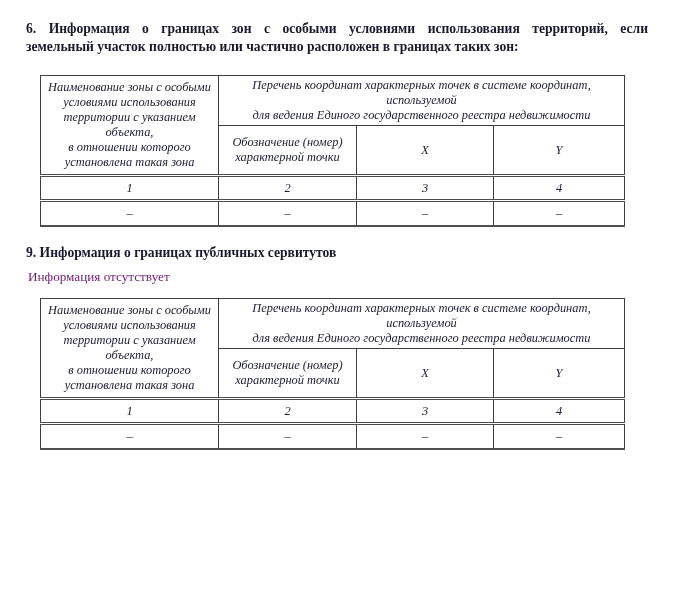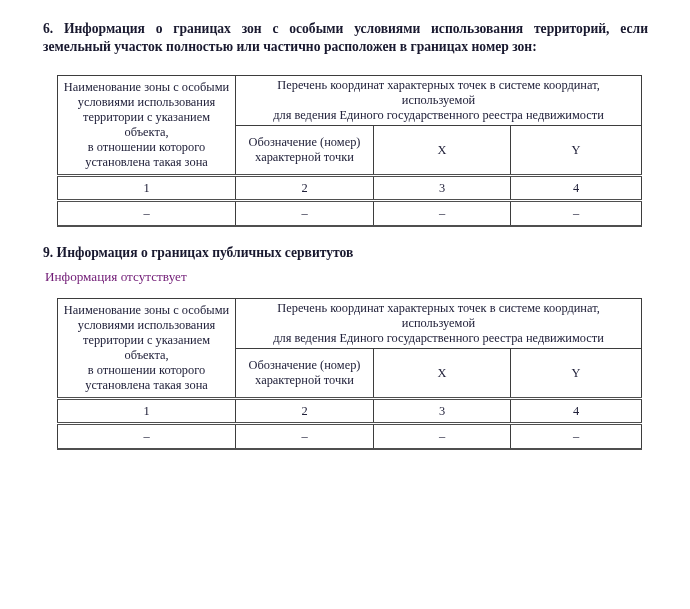--- a/index.html
+++ b/index.html
@@ -8,37 +8,38 @@
   }
   body {
     width: 690px;
     height: 609px;
     background: #ffffff;
     overflow: hidden;
     font-family: "Liberation Serif", "DejaVu Serif", serif;
     color: #20203a;
   }
   .doc {
-    padding: 20px 42px 0 43px;
+    padding: 20px 42px 0 26px;
   }
   .heading {
     font-weight: bold;
     font-size: 13.6px;
     line-height: 18px;
     color: #19192f;
   }
   .jline {
     text-align: justify;
     text-align-last: justify;
   }
   .zones-table {
     border-collapse: collapse;
     table-layout: fixed;
     width: 584px;
     margin: 19px 0 0 14px;
+    font-style: italic;
   }
   .zones-table td {
     border: 1px solid #3d3d3d;
     text-align: center;
     vertical-align: middle;
     font-size: 12.4px;
     line-height: 15px;
     padding: 2px 5px;
     white-space: pre-line;
     color: #21213a;
@@ -68,21 +69,21 @@
     color: #701a75;
   }
 </style>
 </head>
 <body>
 
 <div class="doc">
 
   <div class="heading">
     <div class="jline">6. Информация о границах зон с особыми условиями использования территорий, если</div>
-    <div>земельный участок полностью или частично расположен в границах номер зон:</div>
+    <div>земельный участок полностью или частично расположен в границах таких зон:</div>
   </div>
 
   <table class="zones-table">
     <colgroup>
       <col style="width:178px">
       <col style="width:138px">
       <col style="width:137px">
       <col style="width:131px">
     </colgroup>
     <tbody>

